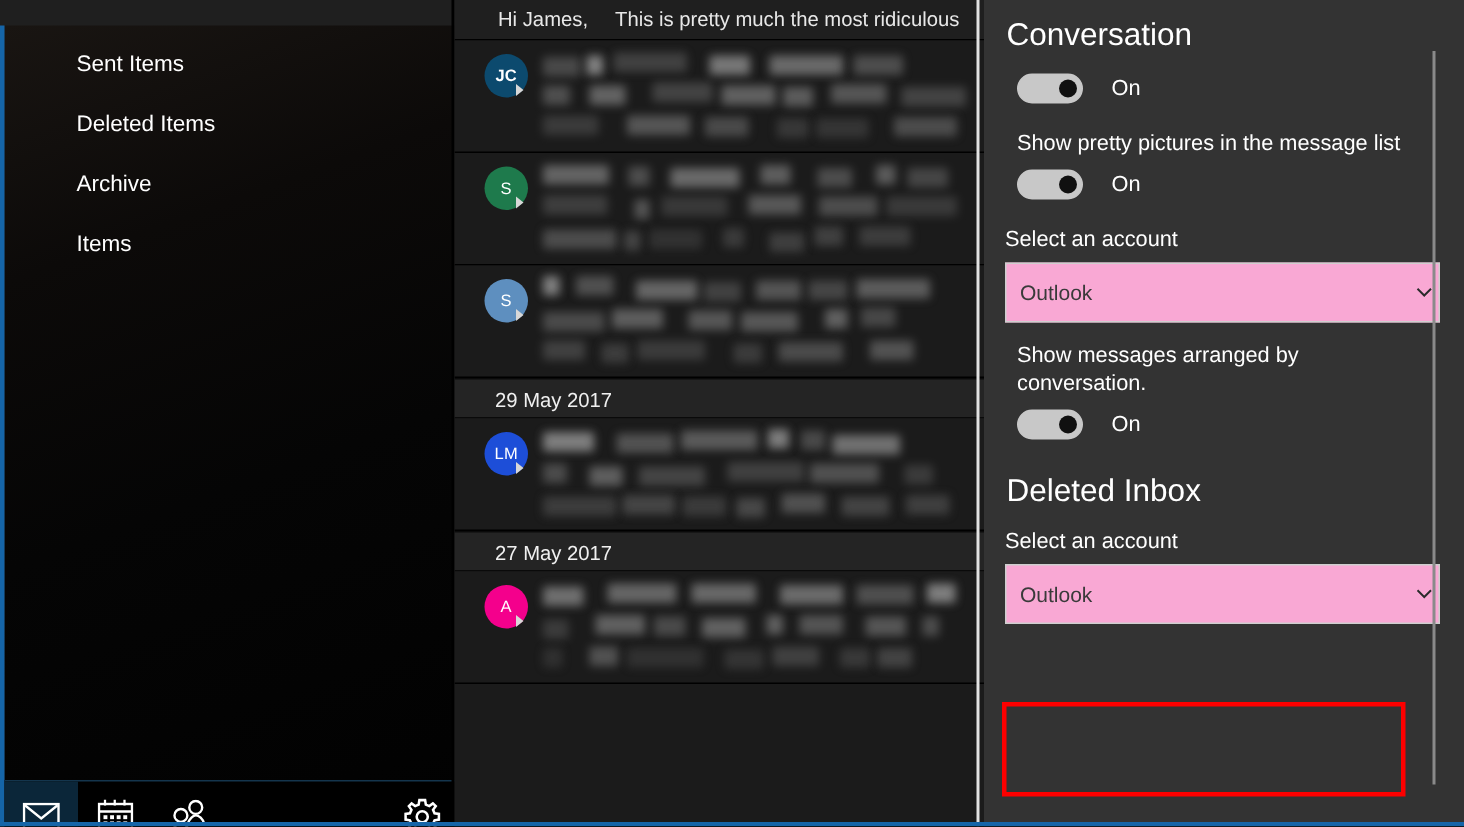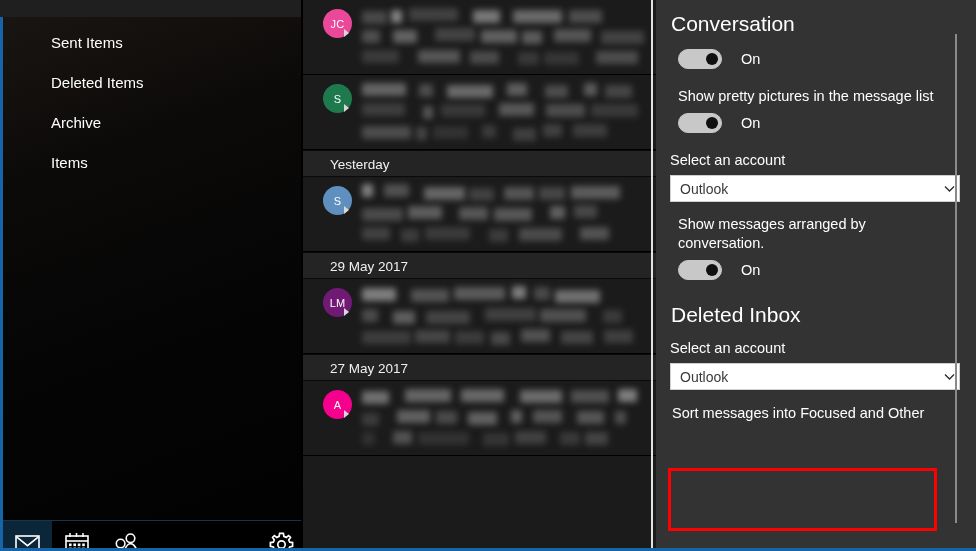--- a/index.html
+++ b/index.html
@@ -205,22 +205,22 @@
   }
   .switch-state {
     color: #ffffff;
     font-size: 14.5px;
     margin-left: 19px;
   }
 
   .combo {
     position: relative;
     margin: 5px 16px 2px 22px;
-    height: 27px;
-    background: #ffffff;
+    height: 40px;
+    background: #f9a8d4;
     border: 1px solid #cfcfcf;
     box-sizing: border-box;
     display: flex;
     align-items: center;
     gap: 40px;
   }
   .combo-value {
     color: #3a3a3a;
     font-size: 14px;
     padding-left: 9px;
@@ -333,23 +333,26 @@
                        L3.6 5.4 L5.4 3.6 L7.8 5.4 L10.1 4.4 L10.6 1.4 Z"></path>
             </g>
           </svg>
         </span>
       </div>
     </div>
   </div>
   <div class="sidebar-right-edge"></div>
 
   <div class="msglist">
+    <div class="preview-strip">
+      <span>Hi James,</span><span class="gap"></span><span>This is pretty much the most ridiculous</span>
+    </div>
     <div id="rows-container">
         <div class="msg-row">
-          <div class="avatar" style="background: #ec4899; color: rgb(255, 255, 255);">JC</div>
+          <div class="avatar" style="background: #0c4a6e; color: rgb(255, 255, 255); font-weight: bold;">JC</div>
           <div class="expander"></div>
           <div class="blur-area">
             <div class="blur-line" style="left: 0px; top: 6.78809px; width: 25px; background: rgb(112, 112, 112); opacity: 0.54;"></div>
             <div class="blur-line" style="left: 29px; top: 6.21918px; width: 11px; background: rgb(141, 141, 141); opacity: 0.91;"></div>
             <div class="blur-line" style="left: 47px; top: 4.33941px; width: 49px; background: rgb(112, 112, 112); opacity: 0.45;"></div>
             <div class="blur-line" style="left: 111px; top: 5.9212px; width: 27px; background: rgb(141, 141, 141); opacity: 0.81;"></div>
             <div class="blur-line" style="left: 151px; top: 6.13227px; width: 49px; background: rgb(112, 112, 112); opacity: 0.93;"></div>
             <div class="blur-line" style="left: 207px; top: 5.76781px; width: 33px; background: rgb(112, 112, 112); opacity: 0.6;"></div>
             <div class="blur-line" style="left: 0px; top: 26.3051px; width: 18px; background: rgb(84, 84, 84); opacity: 0.91;"></div>
             <div class="blur-line" style="left: 31px; top: 26.4067px; width: 24px; background: rgb(106, 106, 106); opacity: 0.91;"></div>
@@ -385,21 +388,20 @@
             <div class="blur-line" style="left: 229px; top: 25.3105px; width: 47px; background: rgb(84, 84, 84); opacity: 0.54;"></div>
             <div class="blur-line" style="left: 0px; top: 46.8219px; width: 49px; background: rgb(94, 94, 94); opacity: 0.74;"></div>
             <div class="blur-line" style="left: 54px; top: 48.1688px; width: 11px; background: rgb(94, 94, 94); opacity: 0.61;"></div>
             <div class="blur-line" style="left: 71px; top: 47.2887px; width: 35px; background: rgb(74, 74, 74); opacity: 0.49;"></div>
             <div class="blur-line" style="left: 120px; top: 46.2594px; width: 14px; background: rgb(94, 94, 94); opacity: 0.48;"></div>
             <div class="blur-line" style="left: 151px; top: 48.8401px; width: 23px; background: rgb(74, 74, 74); opacity: 0.77;"></div>
             <div class="blur-line" style="left: 181px; top: 45.0961px; width: 19px; background: rgb(94, 94, 94); opacity: 0.56;"></div>
             <div class="blur-line" style="left: 211px; top: 45.3256px; width: 34px; background: rgb(94, 94, 94); opacity: 0.51;"></div>
           </div>
         </div>
-        <div class="date-hdr">Yesterday</div>
         <div class="msg-row">
           <div class="avatar" style="background: rgb(94, 143, 191); color: rgb(255, 255, 255);">S</div>
           <div class="expander"></div>
           <div class="blur-area">
             <div class="blur-line" style="left: 0px; top: 3.42016px; width: 11px; background: rgb(141, 141, 141); opacity: 0.89;"></div>
             <div class="blur-line" style="left: 22px; top: 3.39884px; width: 25px; background: rgb(141, 141, 141); opacity: 0.47;"></div>
             <div class="blur-line" style="left: 62px; top: 5.94678px; width: 41px; background: rgb(112, 112, 112); opacity: 0.88;"></div>
             <div class="blur-line" style="left: 107px; top: 6.68622px; width: 25px; background: rgb(112, 112, 112); opacity: 0.45;"></div>
             <div class="blur-line" style="left: 142px; top: 5.73262px; width: 30px; background: rgb(141, 141, 141); opacity: 0.51;"></div>
             <div class="blur-line" style="left: 177px; top: 6.00043px; width: 26px; background: rgb(112, 112, 112); opacity: 0.51;"></div>
@@ -413,21 +415,21 @@
             <div class="blur-line" style="left: 0px; top: 46.3738px; width: 28px; background: rgb(94, 94, 94); opacity: 0.56;"></div>
             <div class="blur-line" style="left: 39px; top: 47.8214px; width: 18px; background: rgb(74, 74, 74); opacity: 0.72;"></div>
             <div class="blur-line" style="left: 63px; top: 45.5853px; width: 45px; background: rgb(94, 94, 94); opacity: 0.48;"></div>
             <div class="blur-line" style="left: 127px; top: 47.8789px; width: 19px; background: rgb(74, 74, 74); opacity: 0.7;"></div>
             <div class="blur-line" style="left: 157px; top: 46.6012px; width: 43px; background: rgb(94, 94, 94); opacity: 0.72;"></div>
             <div class="blur-line" style="left: 218px; top: 46.1916px; width: 29px; background: rgb(94, 94, 94); opacity: 0.83;"></div>
           </div>
         </div>
         <div class="date-hdr">29 May 2017</div>
         <div class="msg-row">
-          <div class="avatar" style="background: #701a75; color: rgb(255, 255, 255);">LM</div>
+          <div class="avatar" style="background: #1d4ed8; color: rgb(255, 255, 255);">LM</div>
           <div class="expander"></div>
           <div class="blur-area">
             <div class="blur-line" style="left: 0px; top: 5.39591px; width: 34px; background: rgb(141, 141, 141); opacity: 0.87;"></div>
             <div class="blur-line" style="left: 49px; top: 6.25734px; width: 38px; background: rgb(112, 112, 112); opacity: 0.66;"></div>
             <div class="blur-line" style="left: 92px; top: 3.64344px; width: 51px; background: rgb(112, 112, 112); opacity: 0.75;"></div>
             <div class="blur-line" style="left: 150px; top: 3.39789px; width: 14px; background: rgb(141, 141, 141); opacity: 0.86;"></div>
             <div class="blur-line" style="left: 172px; top: 3.6943px; width: 16px; background: rgb(112, 112, 112); opacity: 0.55;"></div>
             <div class="blur-line" style="left: 193px; top: 6.79361px; width: 45px; background: rgb(141, 141, 141); opacity: 0.75;"></div>
             <div class="blur-line" style="left: 0px; top: 26.4341px; width: 16px; background: rgb(84, 84, 84); opacity: 0.85;"></div>
             <div class="blur-line" style="left: 31px; top: 27.9288px; width: 22px; background: rgb(106, 106, 106); opacity: 0.85;"></div>
@@ -519,21 +521,20 @@
       <div class="field-label" style="padding-top:6px;padding-left:14px">Select an account</div>
       <div class="combo" style="margin-left:14px">
         <span class="combo-value">Outlook</span>
         <span class="combo-chevron">
           <svg width="11" height="8" viewBox="0 0 11 8">
             <path d="M1 1.5 L5.5 6 L10 1.5" fill="none" stroke="#2b2b2b" stroke-width="1.3"></path>
           </svg>
         </span>
       </div>
 
-      <div class="field-label" style="padding-top:12px;padding-left:16px">Sort messages into Focused and Other</div>
 
     </div>
     <div class="panel-scroll"></div>
   </div>
 
   <div class="redbox"></div>
   <div class="bottom-accent"></div>
 </div>
 
 </body></html>

